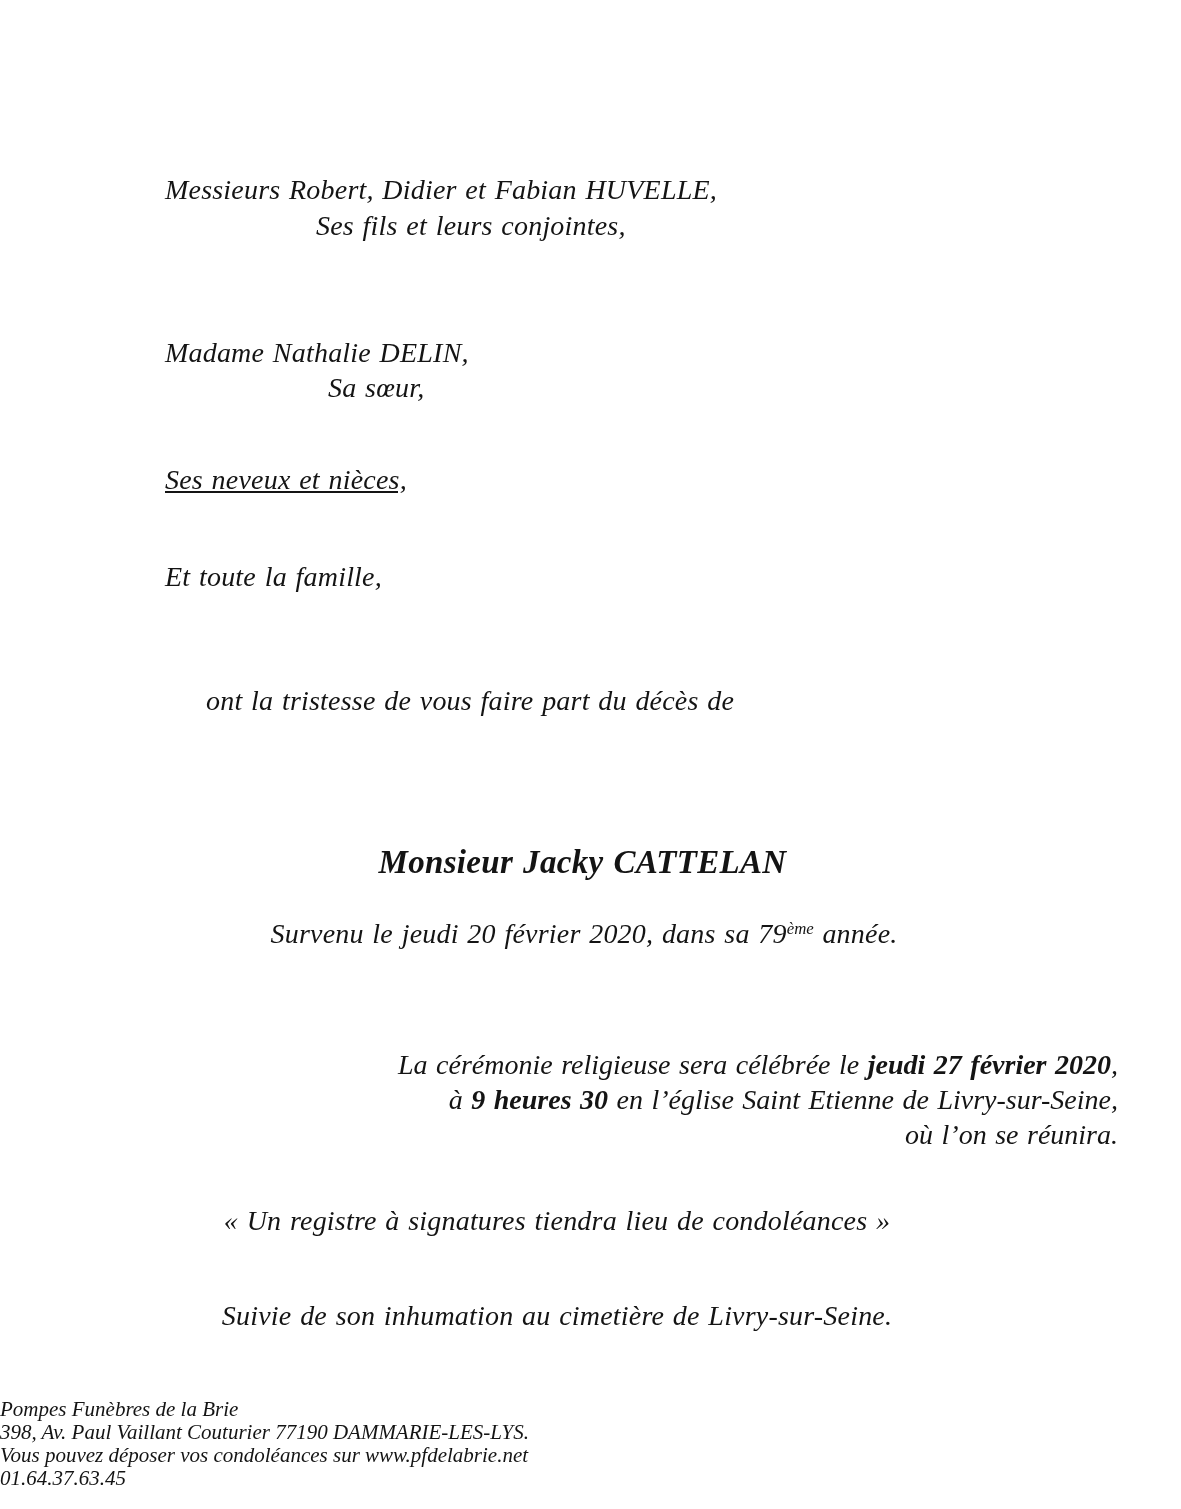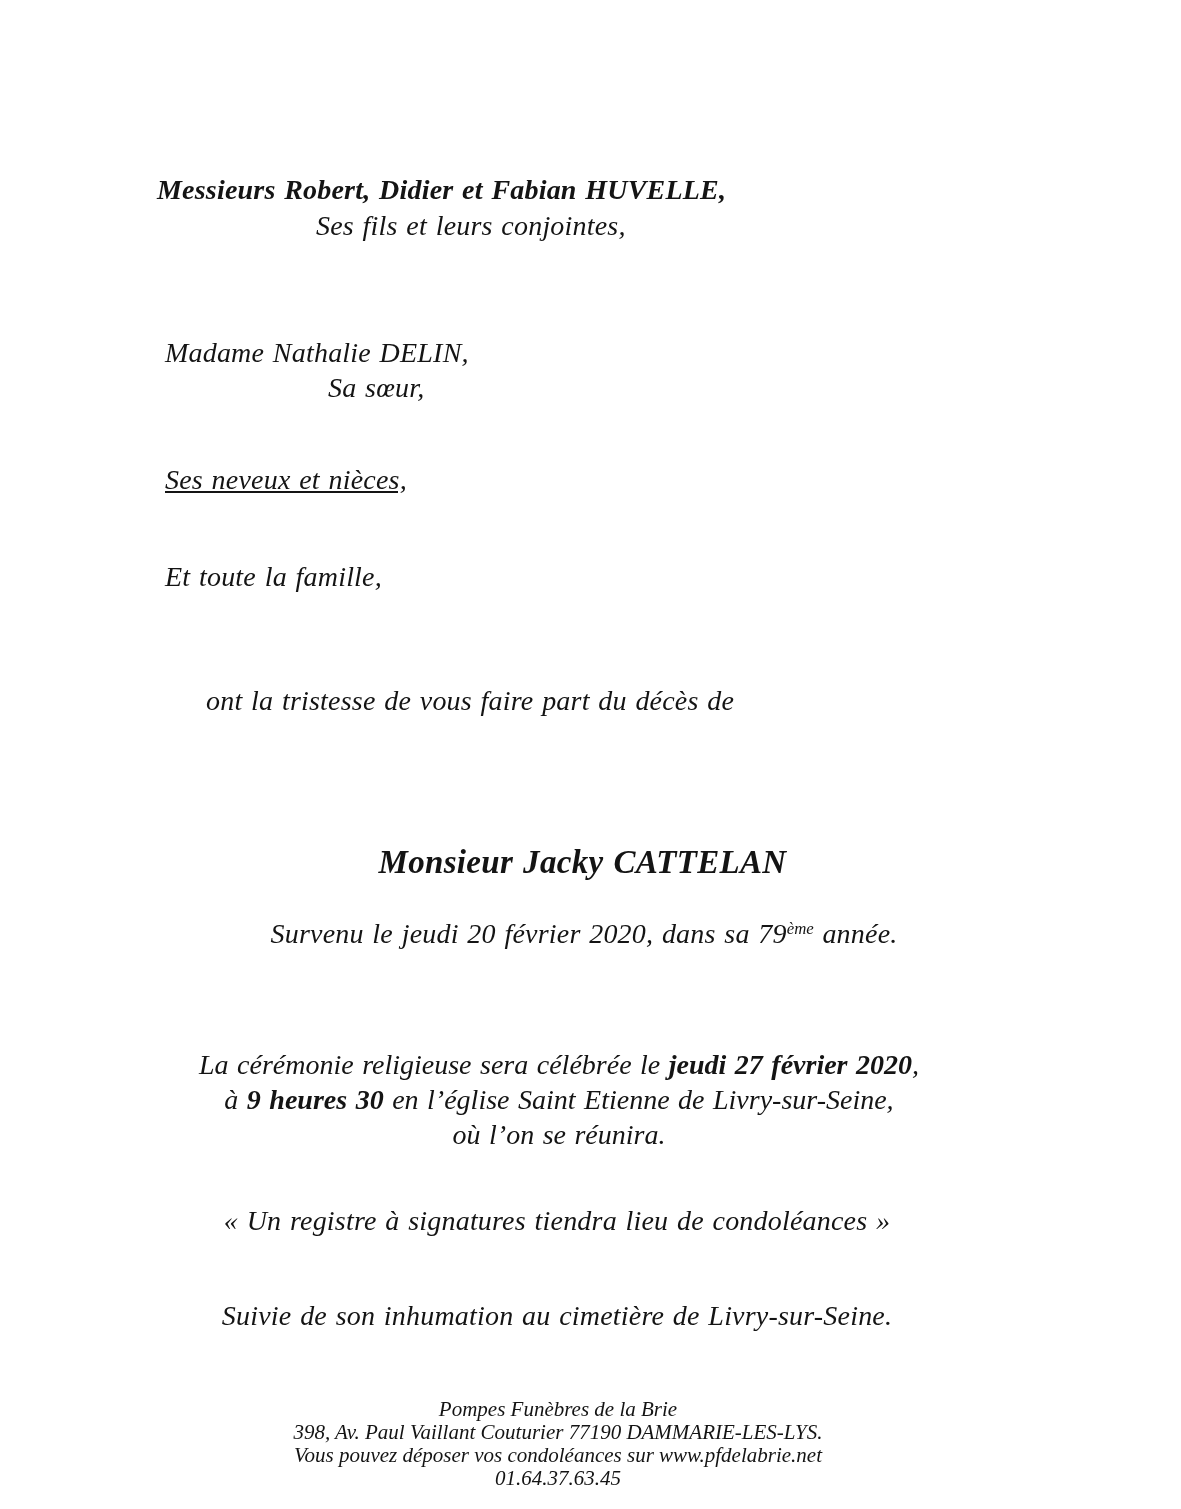--- a/index.html
+++ b/index.html
@@ -37,47 +37,46 @@
   .name-line {
     font-size: 33px;
     line-height: 40px;
     font-weight: bold;
     letter-spacing: 0.3px;
   }
   .ceremony-block {
     position: absolute;
     font-size: 28px;
     line-height: 35px;
-    text-align: center;
+    text-align: right;
     word-spacing: 1.5px;
   }
   .ceremony-block .cline { white-space: nowrap; }
   .bold-seg { font-weight: bold; }
   .register-line { font-weight: normal; }
   .ordinal-sup {
     font-size: 0.6em;
     font-style: italic;
     position: relative;
     top: -0.52em;
     letter-spacing: 0;
   }
   .footer-block {
     position: absolute;
     font-size: 21px;
     line-height: 23px;
-    text-align: center;
   }
   .footer-block .fline { white-space: nowrap; }
 </style>
 </head>
 <body>
 
 <div class="page">
 
-  <div class="line" style="left:157px; top:172px;font-weight:bold;">Messieurs Robert, Didier et Fabian HUVELLE,</div>
+  <div class="line" style="left:165px; top:172px;">Messieurs Robert, Didier et Fabian HUVELLE,</div>
   <div class="line" style="left:316px; top:208px;">Ses fils et leurs conjointes,</div>
 
   <div class="line" style="left:165px; top:335px;">Madame Nathalie DELIN,</div>
   <div class="line" style="left:328px; top:370px;">Sa sœur,</div>
 
   <div class="line" style="left:165px; top:462px;text-decoration:underline;">Ses neveux et nièces,</div>
 
   <div class="line" style="left:165px; top:559px;">Et toute la famille,</div>
 
   <div class="line" style="left:165px; top:683px;margin-left:41px;">ont la tristesse de vous faire part du décès de</div>

